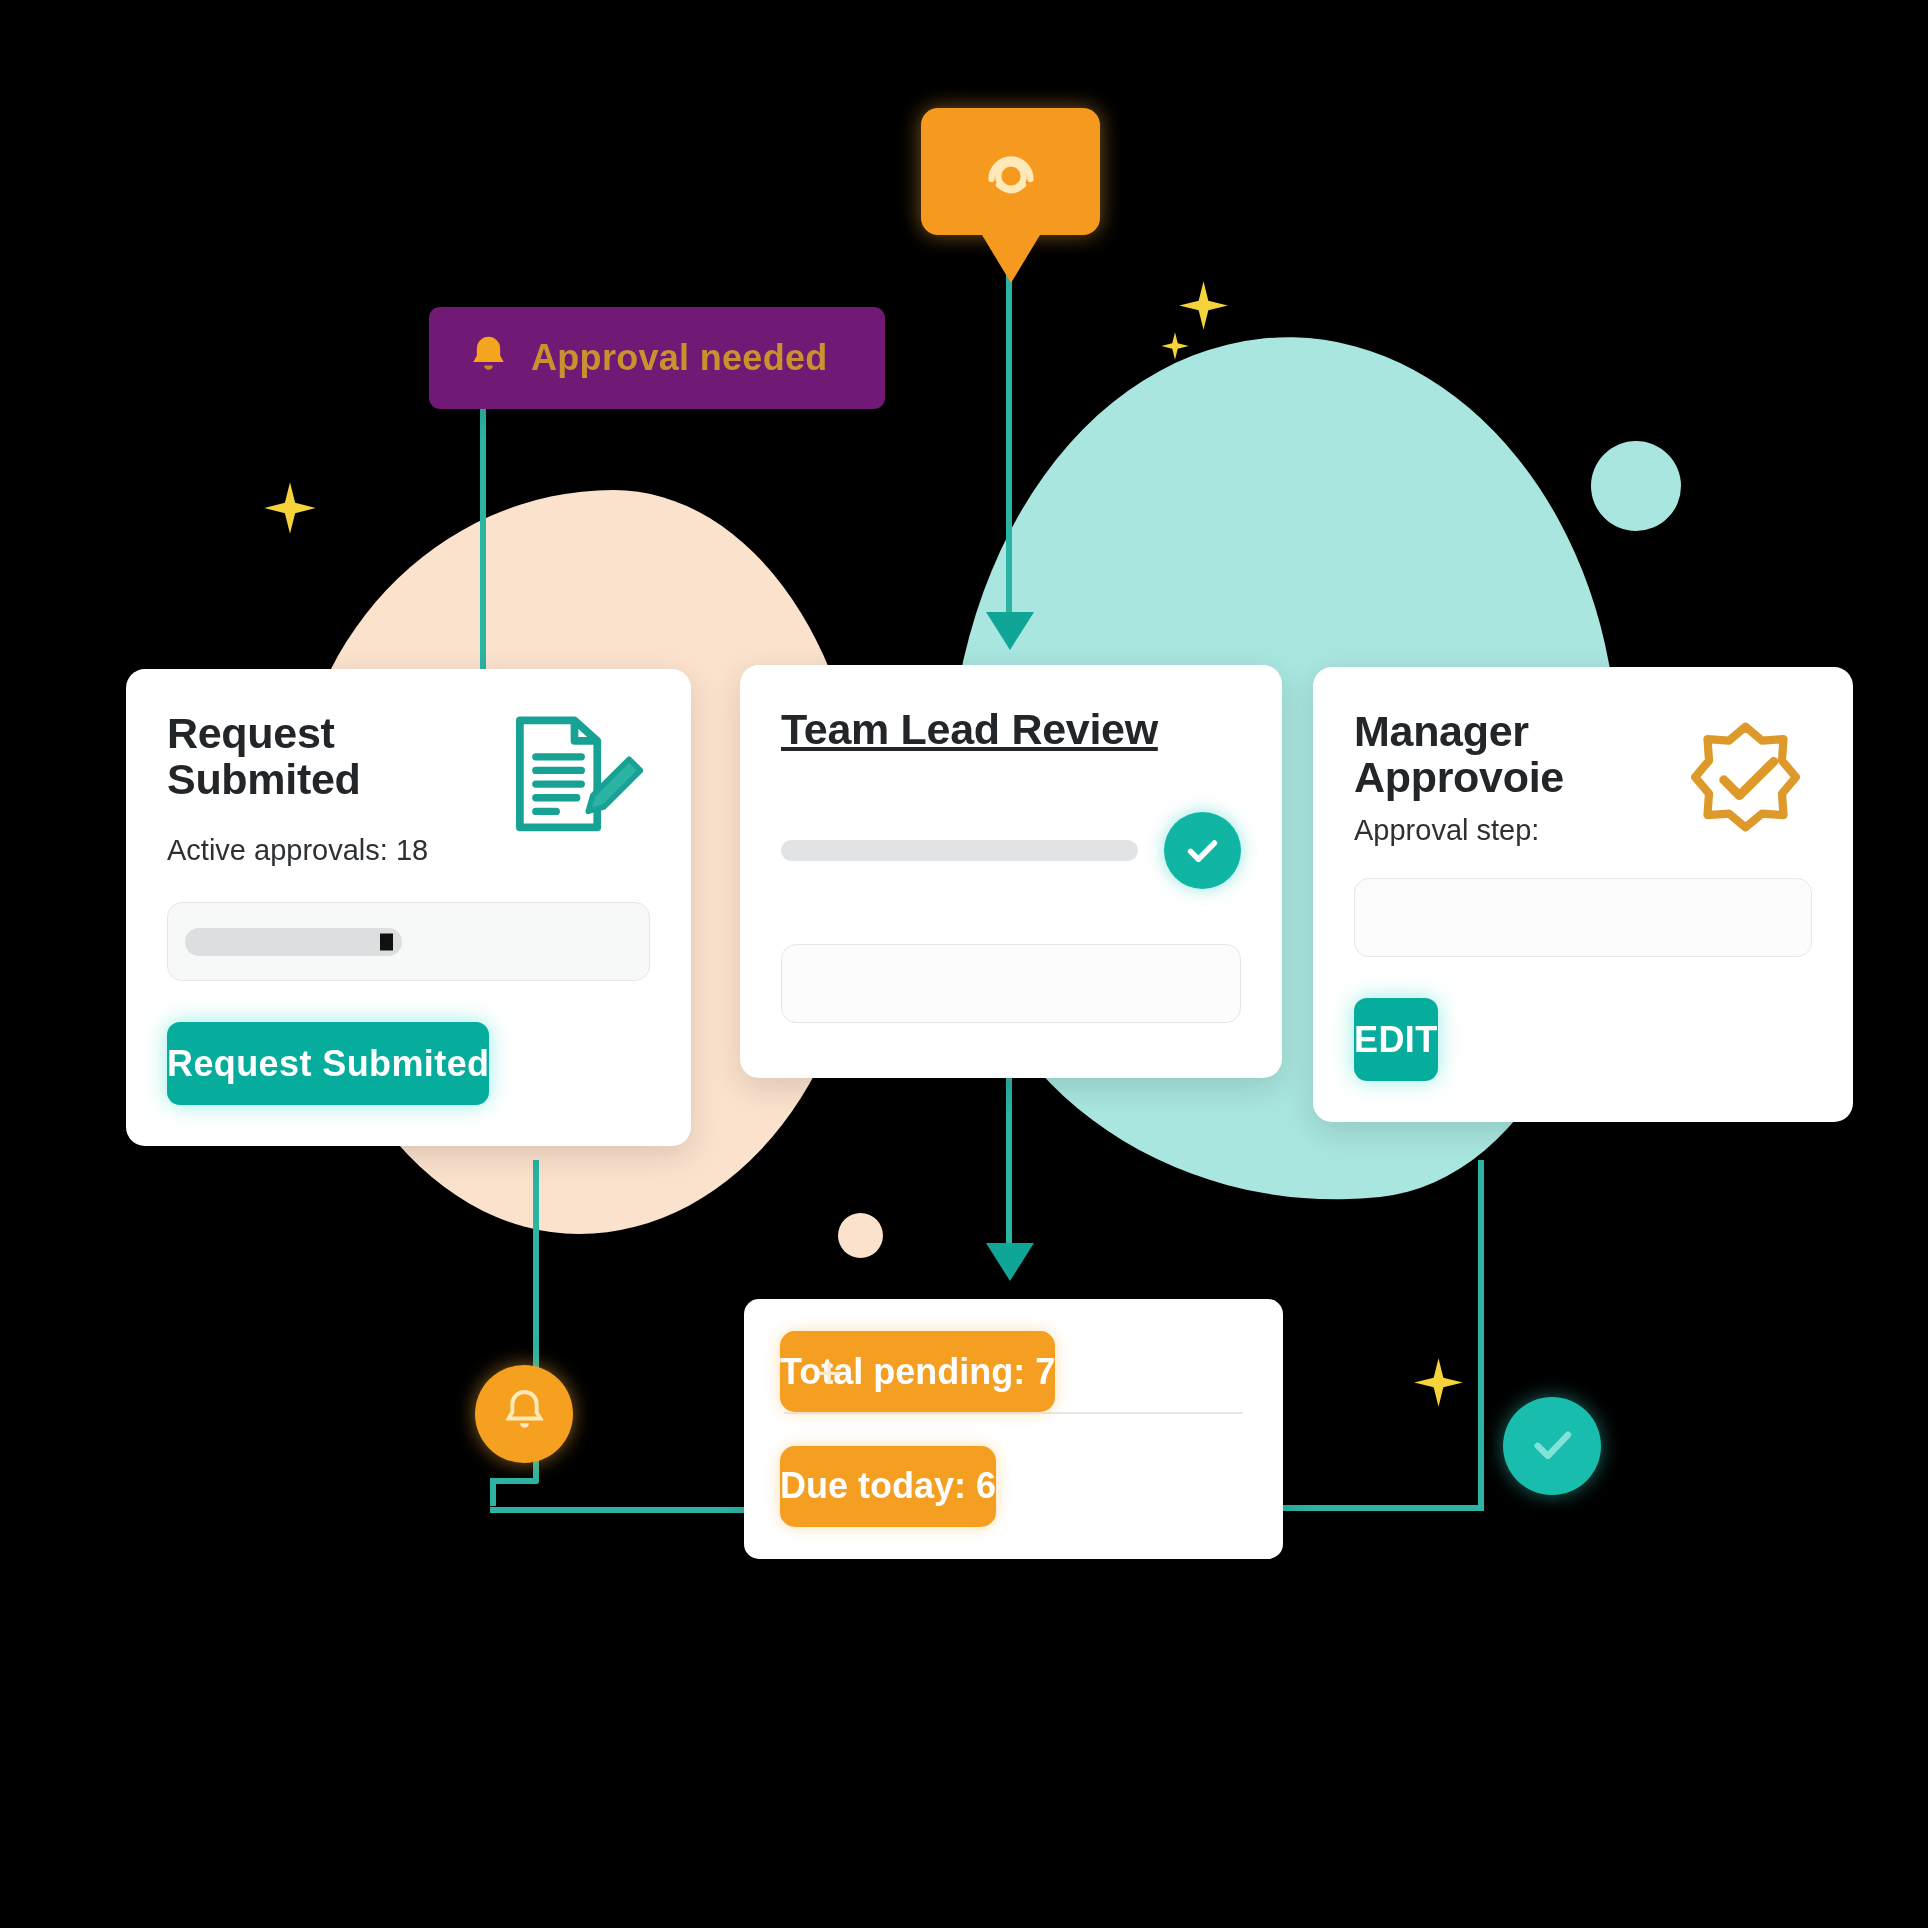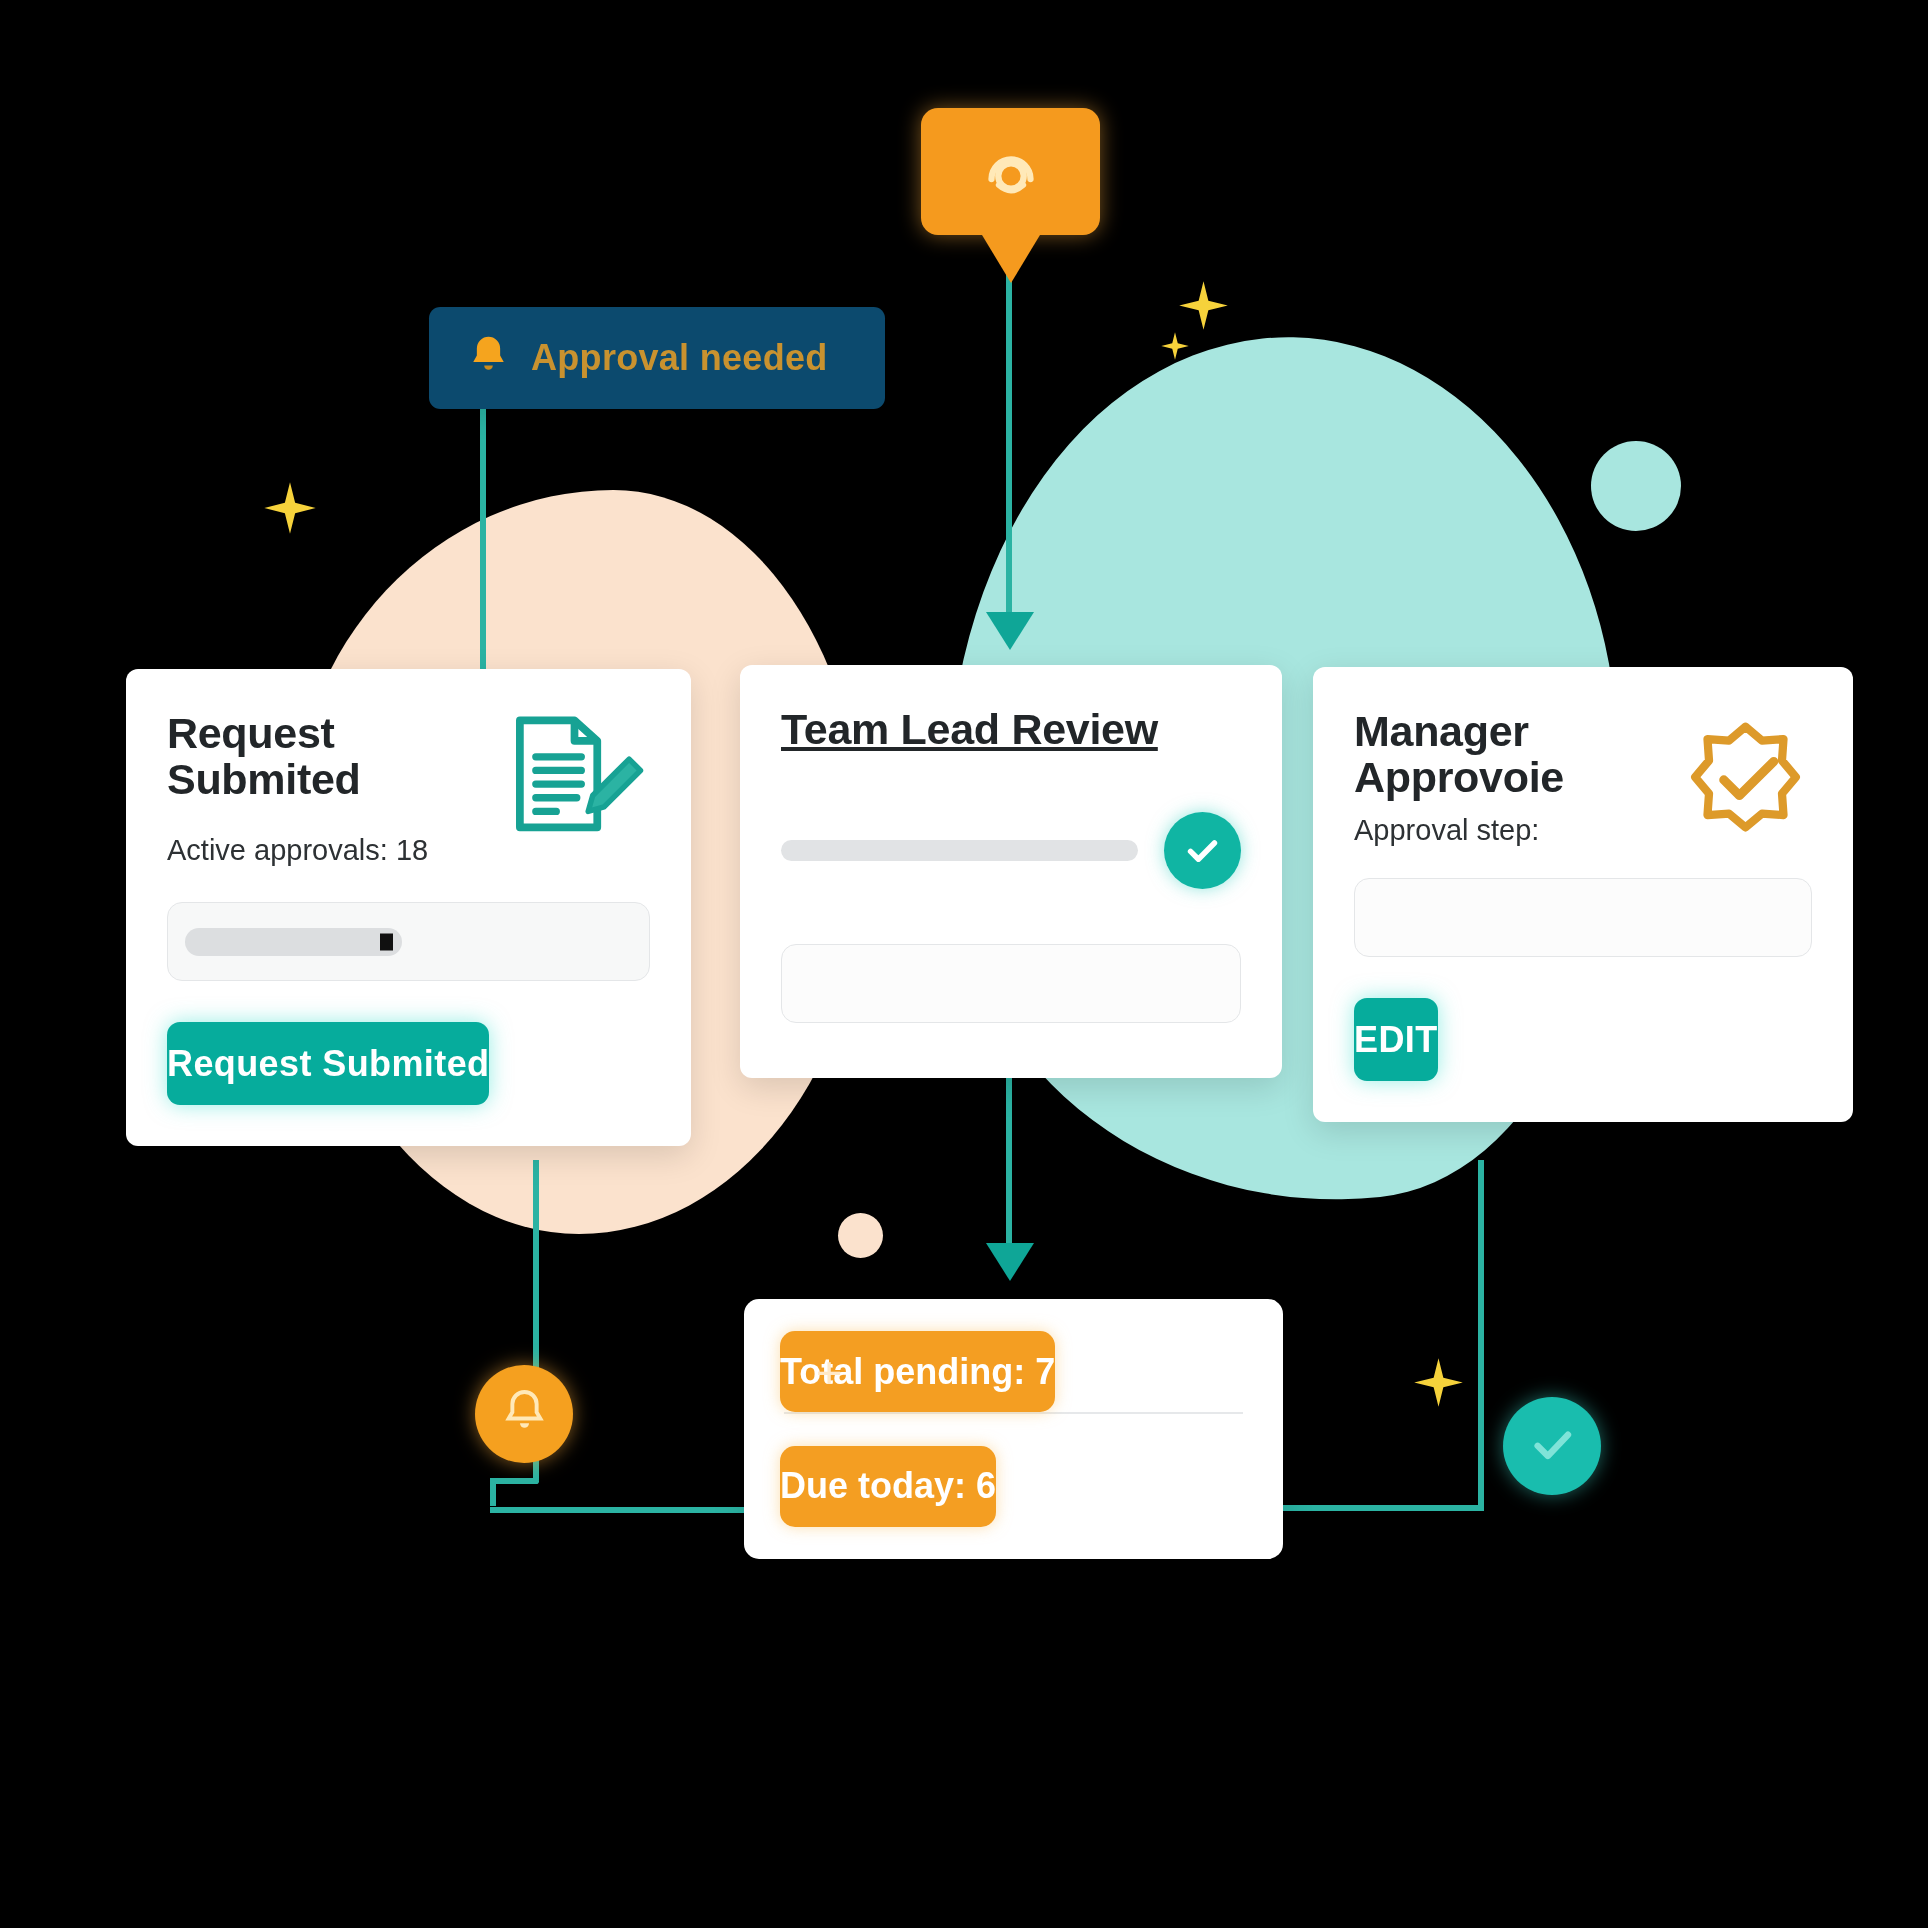--- a/index.html
+++ b/index.html
@@ -45,21 +45,21 @@
   }
 
   
   .sparkle { position: absolute; pointer-events: none; }
   .sparkle svg { display: block; }
 
   
   .card {
     position: absolute;
     background: #FFFFFF;
-    border-radius: 12px;
+    border-radius: 19px;
     box-shadow: 0 9.4px 32px rgba(0,0,0,0.13);
     overflow: hidden;
   }
   .card-body { padding: 41px 41px 0 41px; position: relative; }
 
   .card-title {
     font-size: 43px; font-weight: 700; color: #222629;
     line-height: 1.08; letter-spacing: -0.3px;
     max-width: 311px;
   }
@@ -101,21 +101,21 @@
     box-shadow: 0 0 15px rgba(250,196,110,.55);
   }
   .btn-orange .plus {
     position: absolute; left: 36px; top: 50%; transform: translateY(-50%);
     font-size: 45px; font-weight: 400; color: #FFE9C8; line-height: 1;
   }
 
   
   #chip-approval {
     position: absolute; left: 429px; top: 307px;
-    width: 456px; height: 102px; background: #0c4a6e;
+    width: 456px; height: 102px; background: #701a75;
     border-radius: 11.3px; box-shadow: 0 7.5px 24.5px rgba(0,0,0,.12);
     display: flex; align-items: center; gap: 21px; padding: 0 38px;
   }
   #chip-approval .chip-label {
     font-size: 36px; font-weight: 600; color: #C9922F; letter-spacing: 0.3px;
   }
 
   
   #pin-marker {
     position: absolute; left: 921px; top: 108px;

